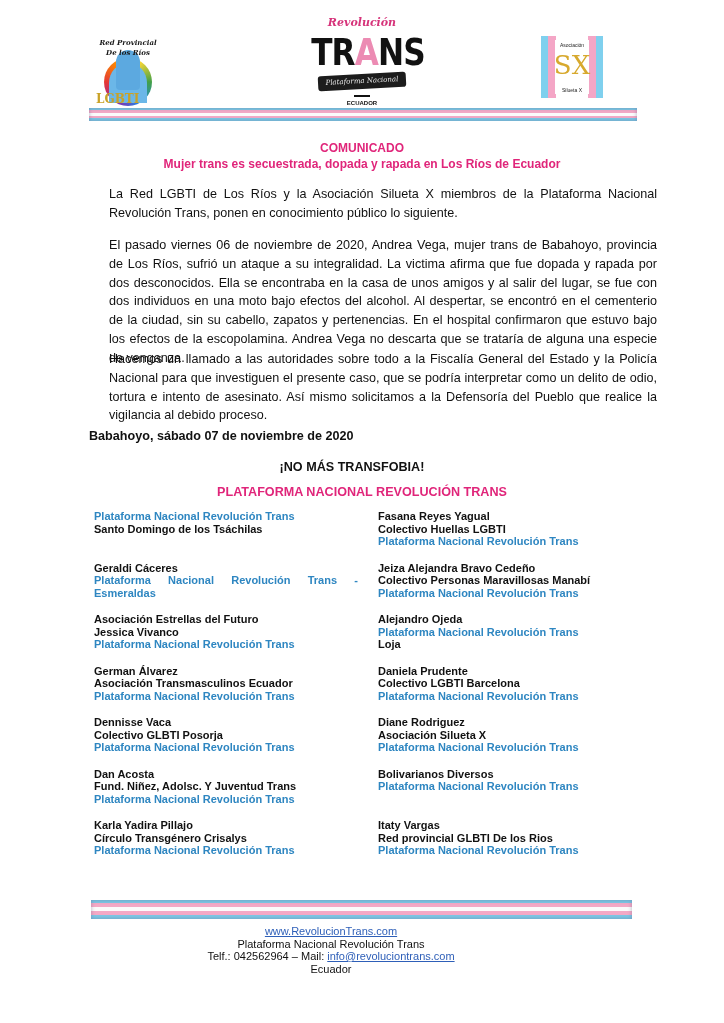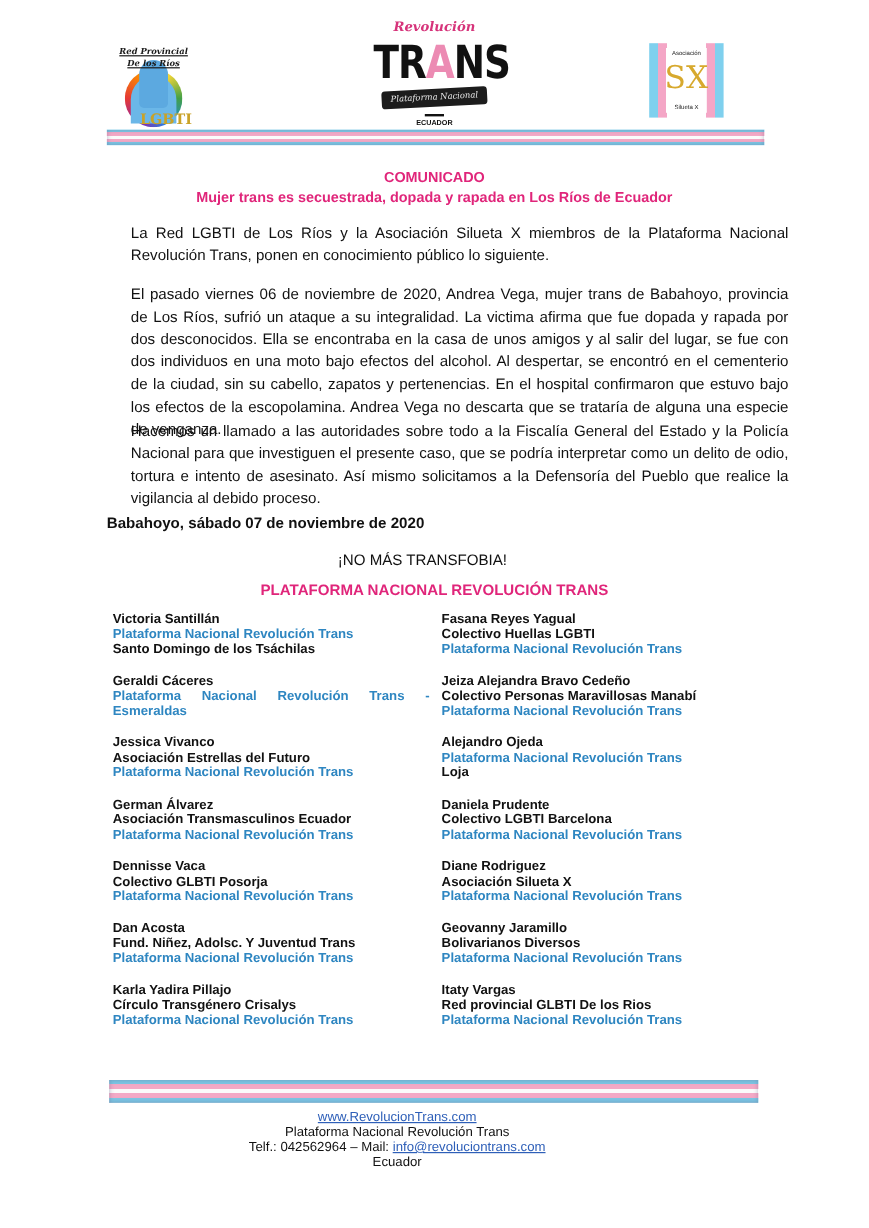--- a/index.html
+++ b/index.html
@@ -2,29 +2,29 @@
 <html><head>
 <meta charset="utf-8">
 <style>
   * { box-sizing: border-box; margin: 0; padding: 0; }
   html, body { width: 724px; height: 1023px; background: #ffffff; overflow: hidden; }
   body { position: relative; font-family: "Liberation Sans", sans-serif; color: #000; }
 
   .header { position: absolute; left: 0; top: 0; width: 724px; height: 130px; }
   .logo { position: absolute; }
   .logo-left { left: 96px; top: 36px; width: 64px; height: 70px; }
-  .logo-left .t1, .logo-left .t2 { font-family: "DejaVu Serif", serif; font-style: italic; font-weight: bold; font-size: 7px; color: #1a1a1a; text-align: center; display: block; width: 64px; position: absolute; left: 0; text-decoration: underline; }
+  .logo-left .t1, .logo-left .t2 { font-family: "DejaVu Serif", serif; font-style: italic; font-weight: bold; font-size: 7px; color: #1a1a1a; text-align: center; display: block; width: 64px; position: absolute; left: 0; }
   .logo-left .t1 { top: 2px; }
   .logo-left .t2 { top: 12px; }
   .logo-left .rainbow { position: absolute; left: 8px; top: 22px; width: 48px; height: 48px; border-radius: 50%; border: 5px solid transparent;
     background: conic-gradient(from 270deg, #e53935, #fb8c00, #fdd835, #43a047, #1e88e5, #8e24aa, #e53935) border-box;
     -webkit-mask: none; }
   .logo-left .rainbow-inner { position: absolute; left: 13px; top: 27px; width: 38px; height: 40px; border-radius: 50% 50% 0 0; background: #6bb7e8; }
   .logo-left .ghost { position: absolute; left: 20px; top: 14px; width: 24px; height: 40px; border-radius: 12px 12px 4px 4px; background: #5ca9e0; }
-  .logo-left .lgbti { position: absolute; left: 0; top: 56px; width: 64px; text-align: right; font-family: "DejaVu Serif", serif; font-weight: bold; font-size: 12px; color: #c9a227; }
+  .logo-left .lgbti { position: absolute; left: 0; top: 56px; width: 64px; text-align: left; font-family: "DejaVu Serif", serif; font-weight: bold; font-size: 12px; color: #c9a227; }
 
   .logo-center { left: 300px; top: 14px; width: 124px; height: 104px; text-align: center; }
   .logo-center .revol { position: absolute; left: 0; top: 2px; width: 124px; font-family: "DejaVu Serif", serif; font-style: italic; font-weight: bold; font-size: 11px; color: #d6337a; }
   .logo-center .trans { position: absolute; left: 0; top: 16px; width: 124px; font-family: "DejaVu Sans", sans-serif; font-weight: bold; font-size: 38px; letter-spacing: -1px; color: #111; transform: scaleX(0.82); }
   .logo-center .trans .a { color: #ec8bb3; }
   .logo-center .ribbon { position: absolute; left: 18px; top: 60px; width: 88px; height: 15px; background: #1c1c1c; border-radius: 3px; color: #e8e8e8; font-family: "DejaVu Serif", serif; font-style: italic; font-size: 7px; line-height: 15px; transform: rotate(-3deg); }
   .logo-center .dash { position: absolute; left: 54px; top: 81px; width: 16px; height: 2px; background: #111; }
   .logo-center .ecuador { position: absolute; left: 0; top: 86px; width: 124px; font-weight: bold; font-size: 6px; color: #111; }
 
   .logo-right { left: 541px; top: 36px; width: 62px; height: 62px; }
@@ -42,27 +42,27 @@
 
   .title { position: absolute; left: 0; width: 724px; text-align: center; font-family: "Liberation Sans", sans-serif; font-weight: bold; color: #e0257a; font-size: 12px; }
   .title-1 { top: 141px; }
   .title-2 { top: 157px; }
 
   .para { position: absolute; left: 89px; width: 548px; font-size: 12.6px; line-height: 18.8px; text-align: justify; color: #111; margin-left: 20px; }
   .p1 { top: 185px; }
   .p2 { top: 236px; }
   .p3 { top: 350px; }
   .date { position: absolute; left: 89px; top: 429px; font-weight: bold; font-size: 12.6px; color: #111; }
-  .slogan { position: absolute; left: 0; width: 704px; top: 460px; text-align: center; font-weight: normal; font-size: 12.6px; color: #111; }
+  .slogan { position: absolute; left: 0; width: 704px; top: 460px; text-align: center; font-weight: bold; font-size: 12.6px; color: #111; }
   .platform { position: absolute; left: 0; width: 724px; top: 485px; text-align: center; font-weight: bold; font-size: 12.6px; color: #e0257a; }
 
   .signers { position: absolute; left: 94px; top: 510px; width: 540px; }
   .col { position: absolute; top: 0; width: 264px; }
   .col-left { left: 0; }
-  .col-right { left: 274px; }
+  .col-right { left: 284px; }
   .signer { font-family: "Liberation Sans", sans-serif; font-weight: bold; font-size: 11px; line-height: 12.7px; height: 51.5px; }
   .signer .l { display: block; color: #111; }
   .signer .l.blue { color: #2e86c1; }
   .justify2 { text-align: justify; text-align-last: justify; }
 
   .footer { position: absolute; left: 0; width: 662px; top: 925px; text-align: center; font-family: "Liberation Sans", sans-serif; font-size: 11px; line-height: 12.5px; color: #111; }
   .footer a { color: #2e5fb8; text-decoration: underline; }
 </style>
 </head>
 <body>
@@ -103,32 +103,31 @@
 <p class="para p2">El pasado viernes 06 de noviembre de 2020, Andrea Vega, mujer trans de Babahoyo, provincia de Los Ríos, sufrió un ataque a su integralidad. La victima afirma que fue dopada y rapada por dos desconocidos. Ella se encontraba en la casa de unos amigos y al salir del lugar, se fue con dos individuos en una moto bajo efectos del alcohol. Al despertar, se encontró en el cementerio de la ciudad, sin su cabello, zapatos y pertenencias. En el hospital confirmaron que estuvo bajo los efectos de la escopolamina. Andrea Vega no descarta que se trataría de alguna una especie de venganza.</p>
 <p class="para p3">Hacemos un llamado a las autoridades sobre todo a la Fiscalía General del Estado y la Policía Nacional para que investiguen el presente caso, que se podría interpretar como un delito de odio, tortura e intento de asesinato. Así mismo solicitamos a la Defensoría del Pueblo que realice la vigilancia al debido proceso.</p>
 
 <div class="date">Babahoyo, sábado 07 de noviembre de 2020</div>
 <div class="slogan">¡NO MÁS TRANSFOBIA!</div>
 <div class="platform">PLATAFORMA NACIONAL REVOLUCIÓN TRANS</div>
 
 <div class="signers">
   <div class="col col-left">
     <div class="signer">
-      <span class="l">Victoria Santillán</span>
       <span class="l blue">Plataforma Nacional Revolución Trans</span>
       <span class="l">Santo Domingo de los Tsáchilas</span>
     </div>
     <div class="signer">
       <span class="l">Geraldi Cáceres</span>
       <span class="l blue justify2">Plataforma Nacional Revolución Trans -</span>
       <span class="l blue">Esmeraldas</span>
     </div>
     <div class="signer">
+      <span class="l">Asociación Estrellas del Futuro</span>
       <span class="l">Jessica Vivanco</span>
-      <span class="l">Asociación Estrellas del Futuro</span>
       <span class="l blue">Plataforma Nacional Revolución Trans</span>
     </div>
     <div class="signer">
       <span class="l">German Álvarez</span>
       <span class="l">Asociación Transmasculinos Ecuador</span>
       <span class="l blue">Plataforma Nacional Revolución Trans</span>
     </div>
     <div class="signer">
       <span class="l">Dennisse Vaca</span>
       <span class="l">Colectivo GLBTI Posorja</span>
@@ -166,21 +165,20 @@
       <span class="l">Daniela Prudente</span>
       <span class="l">Colectivo LGBTI Barcelona</span>
       <span class="l blue">Plataforma Nacional Revolución Trans</span>
     </div>
     <div class="signer">
       <span class="l">Diane Rodriguez</span>
       <span class="l">Asociación Silueta X</span>
       <span class="l blue">Plataforma Nacional Revolución Trans</span>
     </div>
     <div class="signer">
-      <span class="l">Geovanny Jaramillo</span>
       <span class="l">Bolivarianos Diversos</span>
       <span class="l blue">Plataforma Nacional Revolución Trans</span>
     </div>
     <div class="signer">
       <span class="l">Itaty Vargas</span>
       <span class="l">Red provincial GLBTI De los Rios</span>
       <span class="l blue">Plataforma Nacional Revolución Trans</span>
     </div>
   </div>
 </div>

